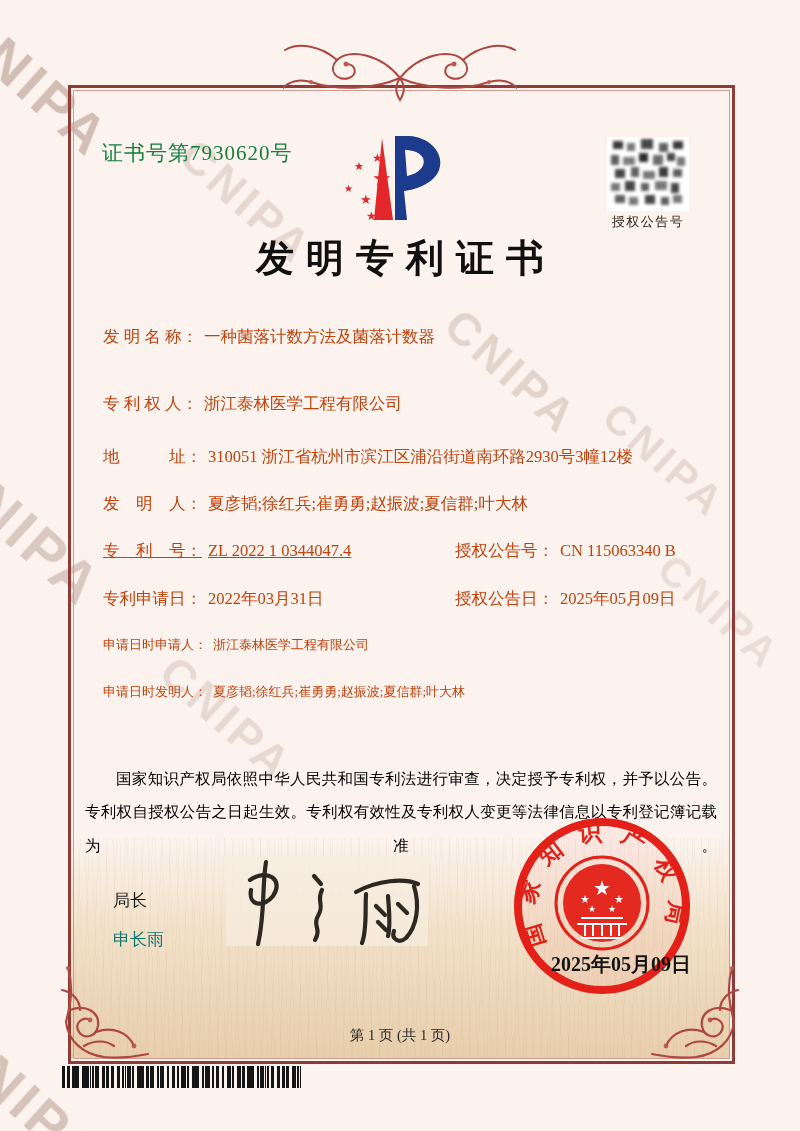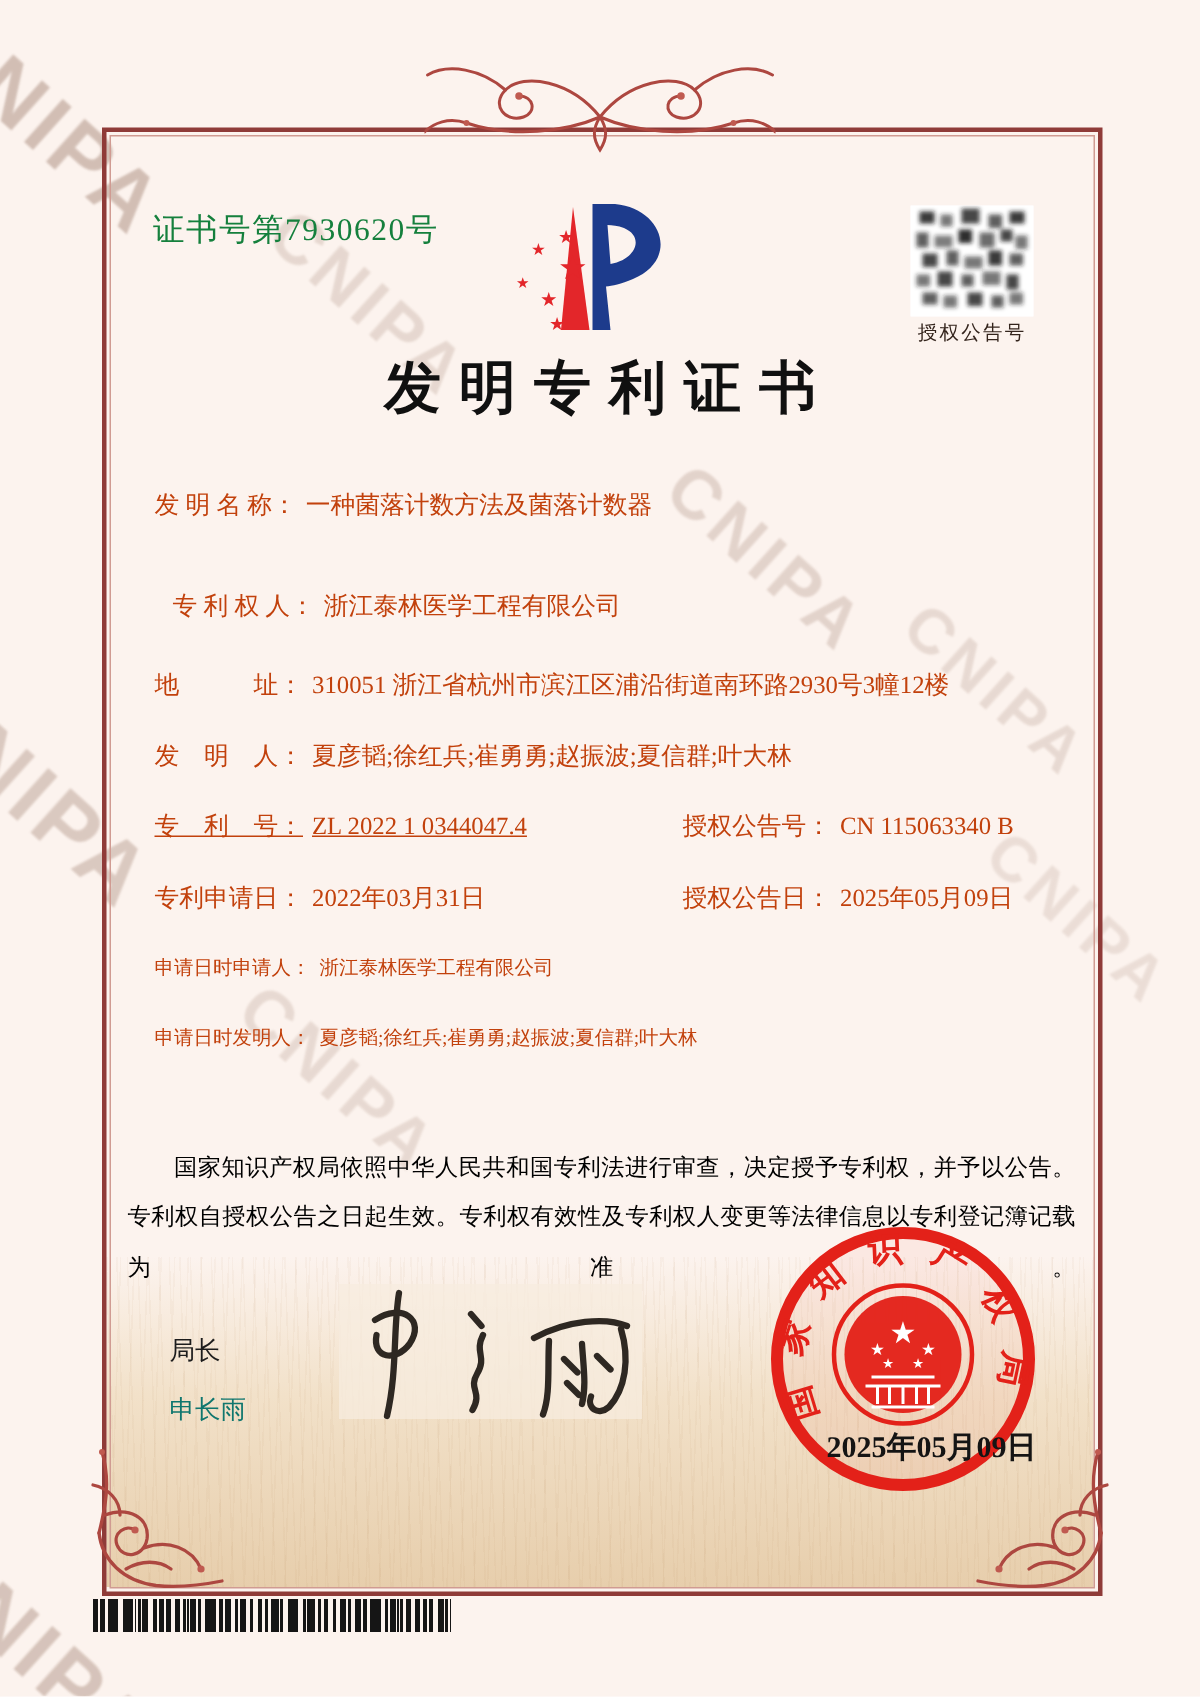--- a/index.html
+++ b/index.html
@@ -191,21 +191,21 @@
           <rect x="66" y="58" width="9" height="8" opacity=".6"></rect>
       </g>
     </svg>
     <div class="qr-caption">授权公告号</div>
 
     <div class="title">发明专利证书</div>
 
     <div class="row" style="top:326px;">
       <span class="lbl">发 明 名 称：</span><span class="val">一种菌落计数方法及菌落计数器</span>
     </div>
-    <div class="row" style="top:393px;margin-left:12px;">
+    <div class="row" style="top:393px;">
       <span class="lbl">专 利 权 人：</span><span class="val">浙江泰林医学工程有限公司</span>
     </div>
     <div class="row" style="top:446px;">
       <span class="lbl">地　　　址：</span><span class="val">310051 浙江省杭州市滨江区浦沿街道南环路2930号3幢12楼</span>
     </div>
     <div class="row" style="top:493px;">
       <span class="lbl">发　明　人：</span><span class="val">夏彦韬;徐红兵;崔勇勇;赵振波;夏信群;叶大林</span>
     </div>
     <div class="row" style="top:540px;text-decoration:underline;">
       <span class="lbl">专　利　号：</span><span class="val">ZL 2022 1 0344047.4</span>
@@ -275,17 +275,18 @@
             <path d="M96,124 V136"></path>
             <path d="M105,124 V136"></path>
           <path d="M114,124 V136"></path>
             <path d="M122,124 V136"></path>
           <path d="M84,138 H126"></path>
         </g>
       </g>
       <text x="124" y="171" font-size="20" font-weight="600" fill="#141414" text-anchor="middle">2025年05月09日</text>
     </svg>
 
+    <div class="footer-page">第 1 页 (共 1 页)</div>
 
     <div class="barcode"></div>
 
   </div>
 </div>
 
 </body></html>

